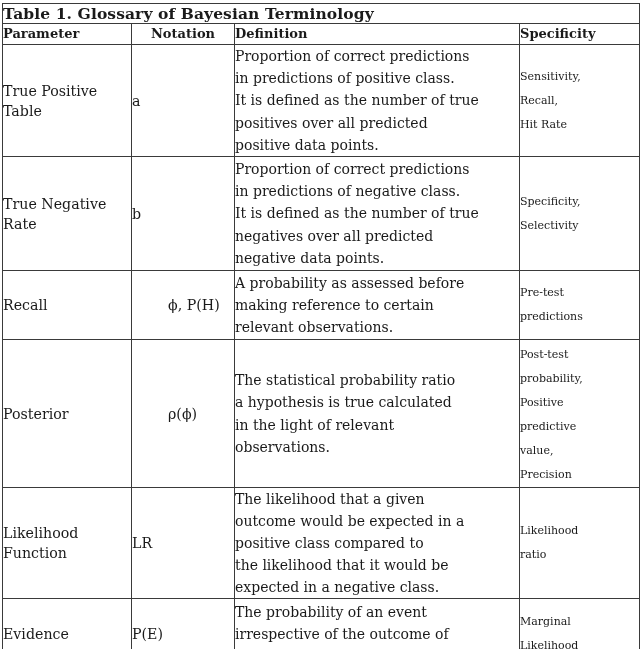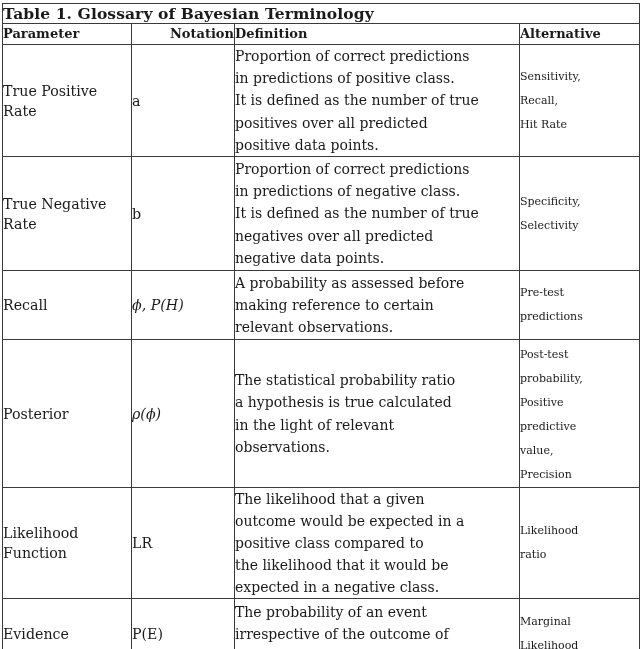--- a/index.html
+++ b/index.html
@@ -54,39 +54,39 @@
   }
 
   
   .head-cell {
     font-weight: bold;
     font-size: 13px;
     line-height: 20px;
     padding: 1px 0 2px 6px;
     white-space: nowrap;
   }
-  .head-cell.center { text-align: right; padding-left: 0; }
+  .head-cell.center { text-align: center; padding-left: 0; }
 
   
   .cell-param {
     font-size: 14.2px;
     line-height: 20px;
     padding: 4px 4px 4px 7px;
     white-space: pre-line;
   }
   .cell-note {
     font-size: 14.2px;
     line-height: 20px;
     text-align: center;
     padding: 4px 3px;
     white-space: pre-line;
   }
   .cell-note .math {
     font-family: "DejaVu Serif", "Liberation Serif", serif;
-    font-style: italic;
+    margin-left: 36px;
   }
   .cell-def {
     font-size: 14px;
     line-height: 22.1px;
     padding: 4px 4px 4px 9px;
     white-space: pre-line;
   }
   .cell-alt {
     font-size: 11px;
     line-height: 24px;
@@ -117,26 +117,26 @@
     </colgroup>
     <tbody>
       <tr class="r-title">
         <td class="title-cell" colspan="4">Table 1.  Glossary of Bayesian Terminology</td>
       </tr>
 
       <tr class="r-head">
         <th class="head-cell">Parameter</th>
         <th class="head-cell center">Notation</th>
         <th class="head-cell">Definition</th>
-        <th class="head-cell">Alternative</th>
+        <th class="head-cell">Specificity</th>
       </tr>
 
       <tr class="r-tpr">
         <td class="cell-param">True Positive
-Rate</td>
+Table</td>
         <td class="cell-note">a</td>
         <td class="cell-def">Proportion of correct predictions
 in predictions of positive class.
 It is defined as the number of true
 positives over all predicted
 positive data points.</td>
         <td class="cell-alt">Sensitivity,
 Recall,
 Hit Rate</td>
       </tr>

